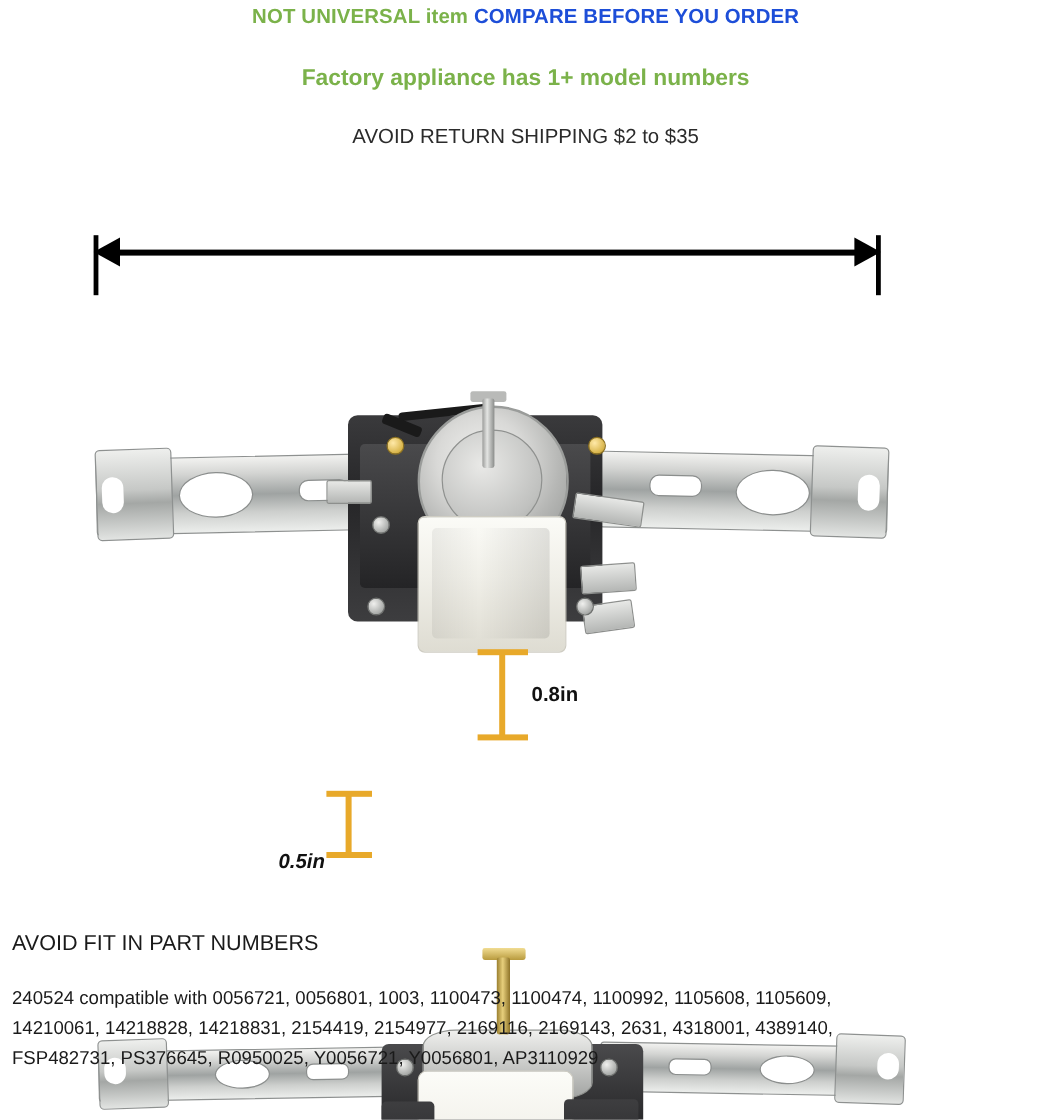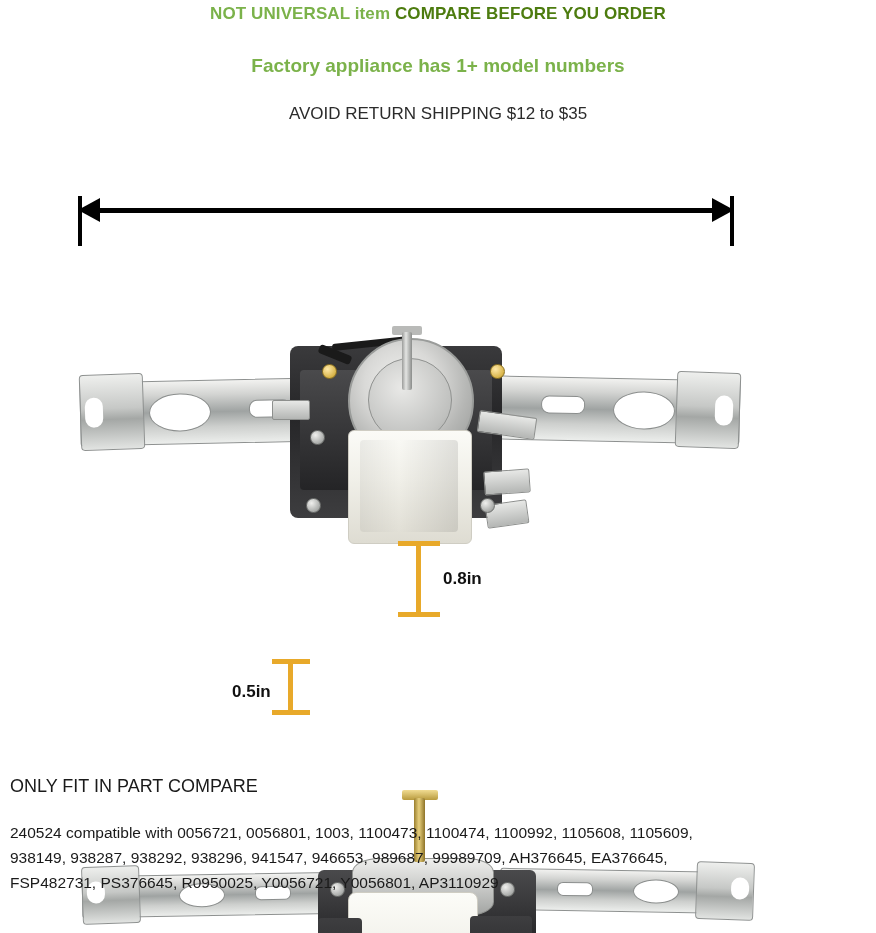--- a/index.html
+++ b/index.html
@@ -28,21 +28,21 @@
     top: 4px;
     left: 0;
     width: 876px;
     text-align: center;
     font-size: 17px;
     font-weight: bold;
     color: #7bb24a;
     letter-spacing: 0.1px;
   }
   .hdr-line1 .dark {
-    color: #4d7c0f;
+    color: #1d4ed8;
   }
   .hdr-line2 {
     position: absolute;
     top: 55px;
     left: 0;
     width: 876px;
     text-align: center;
     font-size: 19px;
     font-weight: bold;
     color: #7bb24a;
@@ -342,21 +342,21 @@
   }
 
   
   .callout {
     position: absolute;
     font-size: 17px;
     font-weight: bold;
     color: #111;
   }
   .callout-08 { left: 443px; top: 569px; }
-  .callout-05 { left: 232px; top: 682px; }
+  .callout-05 { left: 232px; top: 708px; font-style: italic; }
 
   .vrule {
     position: absolute;
     width: 5px;
     background: #e8a92a;
   }
   .hrule {
     position: absolute;
     height: 5px;
     background: #e8a92a;
@@ -392,21 +392,21 @@
 </head>
 <body>
 
 <div class="page">
 
   <div class="hdr-line1">
     <span>NOT UNIVERSAL item</span>
     <span class="dark">COMPARE BEFORE YOU ORDER</span>
   </div>
   <div class="hdr-line2">Factory appliance has 1+ model numbers</div>
-  <div class="hdr-line3">AVOID RETURN SHIPPING $12 to $35</div>
+  <div class="hdr-line3">AVOID RETURN SHIPPING $2 to $35</div>
 
 
   <div class="meas-wrap">
     <div class="tick left"></div>
     <div class="tick right"></div>
     <div class="meas-arrow-line"></div>
     <div class="arrowhead left"></div>
     <div class="arrowhead right"></div>
   </div>
 
@@ -489,20 +489,20 @@
   <div class="vrule vrule-08"></div>
   <div class="hrule hrule-08-top"></div>
   <div class="hrule hrule-08-bot"></div>
   <div class="callout callout-08">0.8in</div>
 
   <div class="vrule vrule-05"></div>
   <div class="hrule hrule-05-top"></div>
   <div class="hrule hrule-05-bot"></div>
   <div class="callout callout-05">0.5in</div>
 
-  <div class="fit-title">ONLY FIT IN PART COMPARE</div>
+  <div class="fit-title">AVOID FIT IN PART NUMBERS</div>
   <div class="part-list">
     <div>240524 compatible with   0056721, 0056801, 1003, 1100473, 1100474, 1100992, 1105608, 1105609,</div>
-    <div>938149,  938287,  938292,  938296,  941547,  946653,  989687,  99989709,  AH376645,  EA376645,</div>
+    <div>14210061, 14218828, 14218831, 2154419, 2154977, 2169116, 2169143, 2631, 4318001, 4389140,</div>
     <div>FSP482731, PS376645, R0950025, Y0056721, Y0056801, AP3110929</div>
   </div>
 
 </div>
 
 </body></html>

